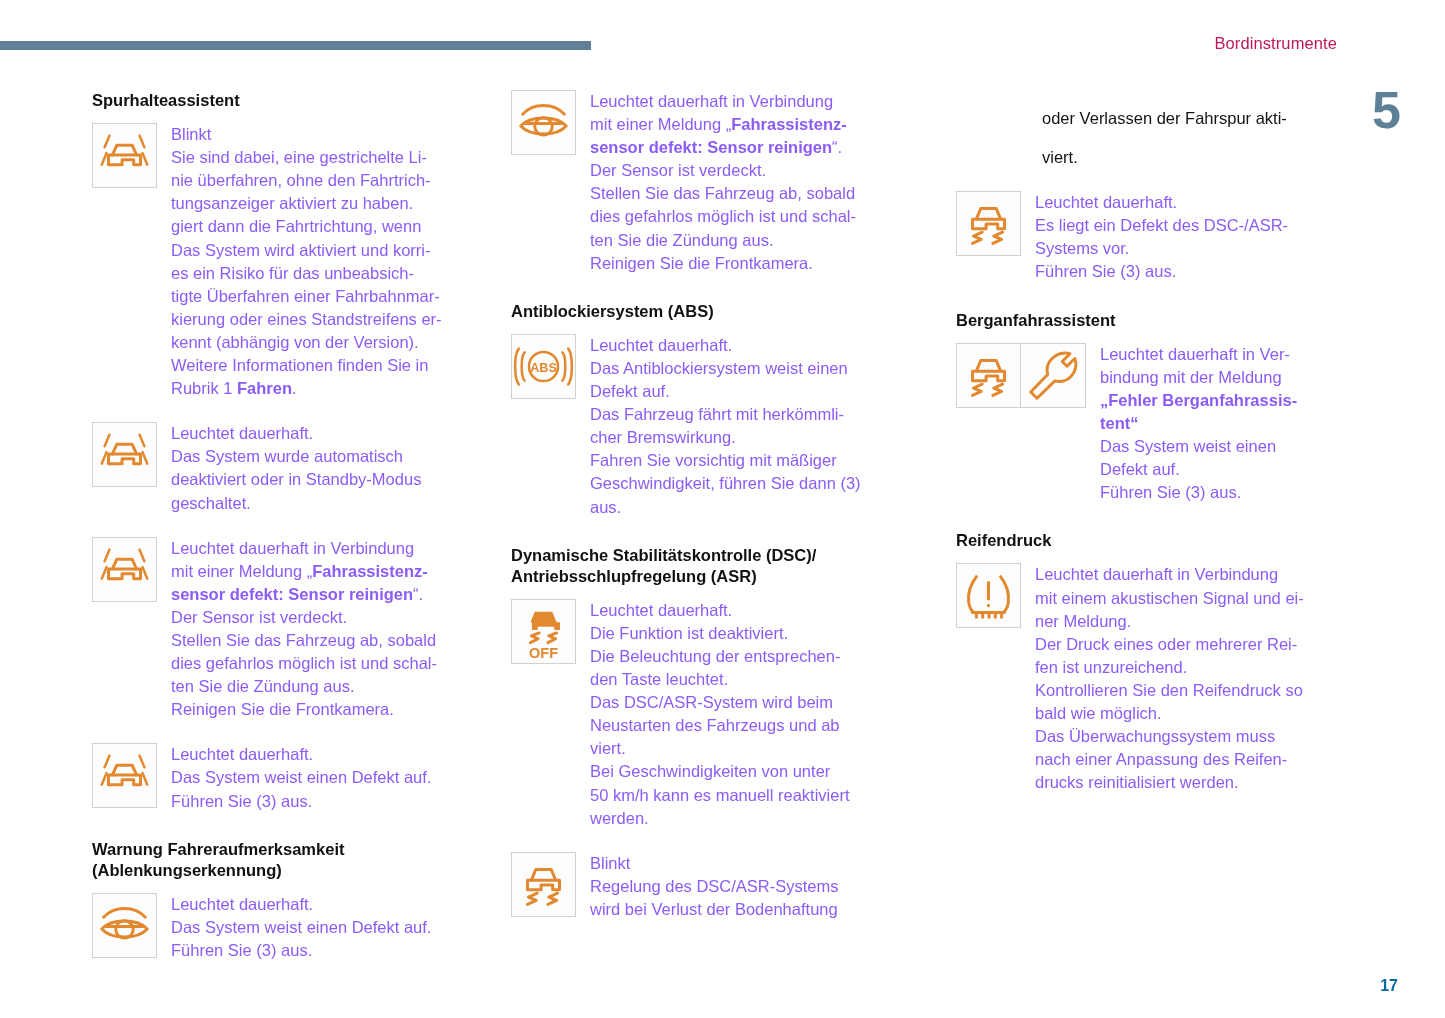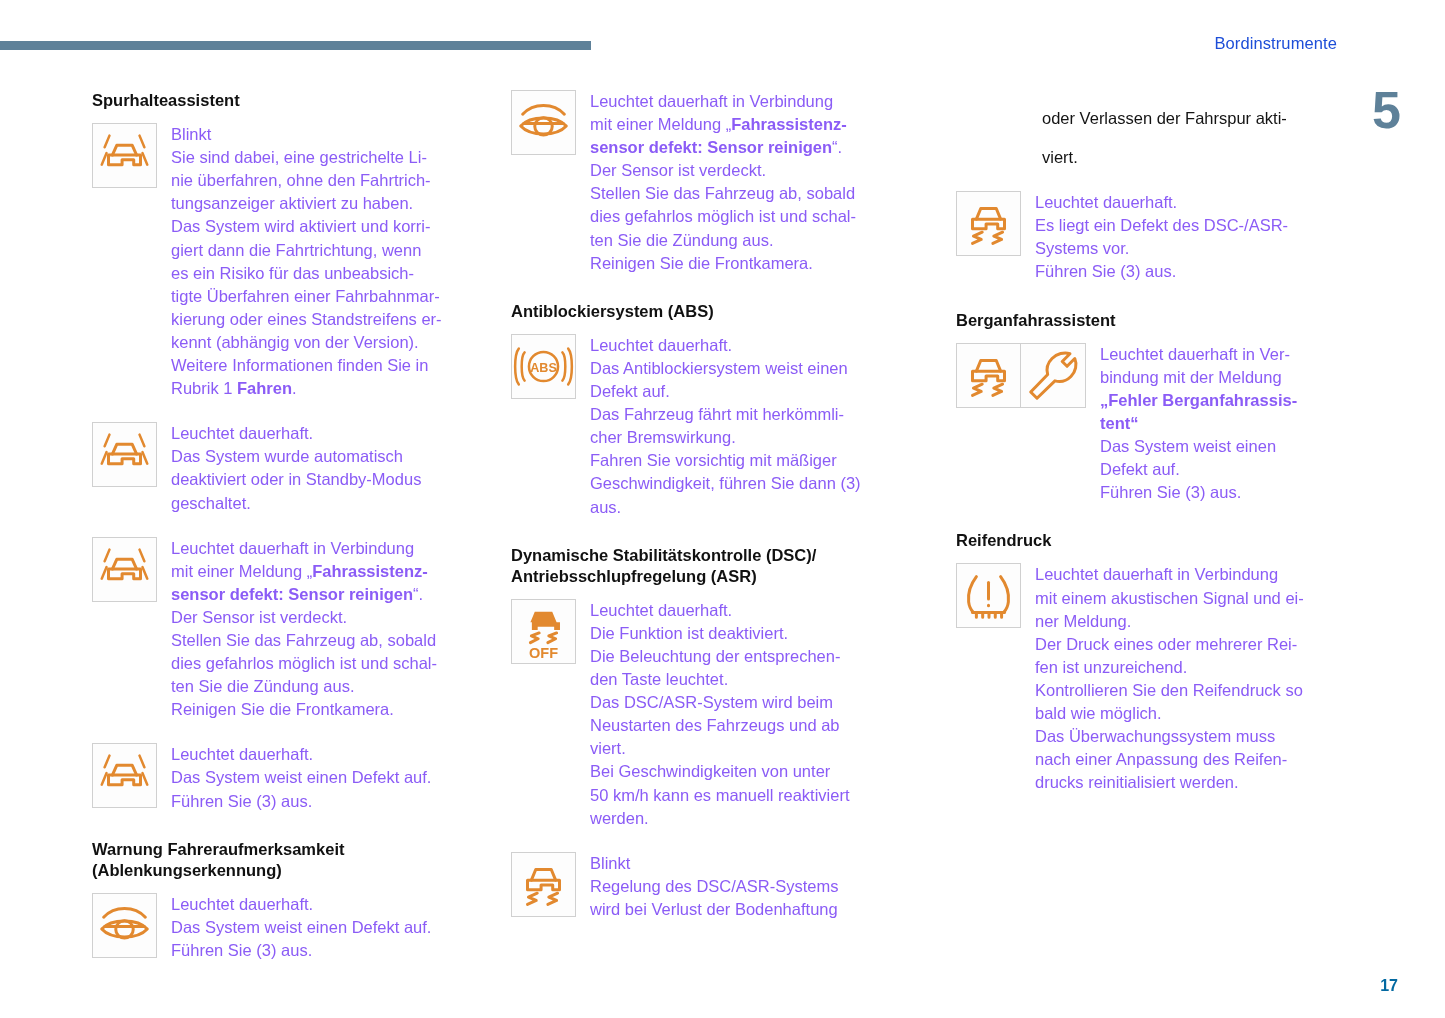--- a/index.html
+++ b/index.html
@@ -24,21 +24,21 @@
     top: 41px;
     width: 591px;
     height: 9px;
     background: #5e8199;
   }
   .running-head {
     position: absolute;
     right: 108px;
     top: 34px;
     font-size: 16.5px;
-    color: #1d4ed8;
+    color: #be185d;
     letter-spacing: .1px;
     white-space: nowrap;
   }
   .chapter-number {
     position: absolute;
     right: 44px;
     top: 84px;
     font-size: 52px;
     font-weight: bold;
     color: #5e8199;
@@ -159,22 +159,22 @@
             <svg viewBox="0 0 65 65">
               <use href="#sym-lane-keeping-car-icon"></use>
             </svg>
           </div>
         </div>
         <div class="body">
           <p><span>Blinkt</span></p>
           <p><span>Sie sind dabei, eine gestrichelte Li-</span></p>
           <p><span>nie überfahren, ohne den Fahrtrich-</span></p>
           <p><span>tungsanzeiger aktiviert zu haben.</span></p>
+          <p><span>giert dann die Fahrtrichtung, wenn</span></p>
           <p><span>Das System wird aktiviert und korri-</span></p>
-          <p><span>giert dann die Fahrtrichtung, wenn</span></p>
           <p><span>es ein Risiko für das unbeabsich-</span></p>
           <p><span>tigte Überfahren einer Fahrbahnmar-</span></p>
           <p><span>kierung oder eines Standstreifens er-</span></p>
           <p><span>kennt (abhängig von der Version).</span></p>
           <p><span>Weitere Informationen finden Sie in</span></p>
           <p><span>Rubrik 1 </span><b>Fahren</b><span>.</span></p>
         </div>
       </div>
       <div class="entry">
         <div class="icon-col">

